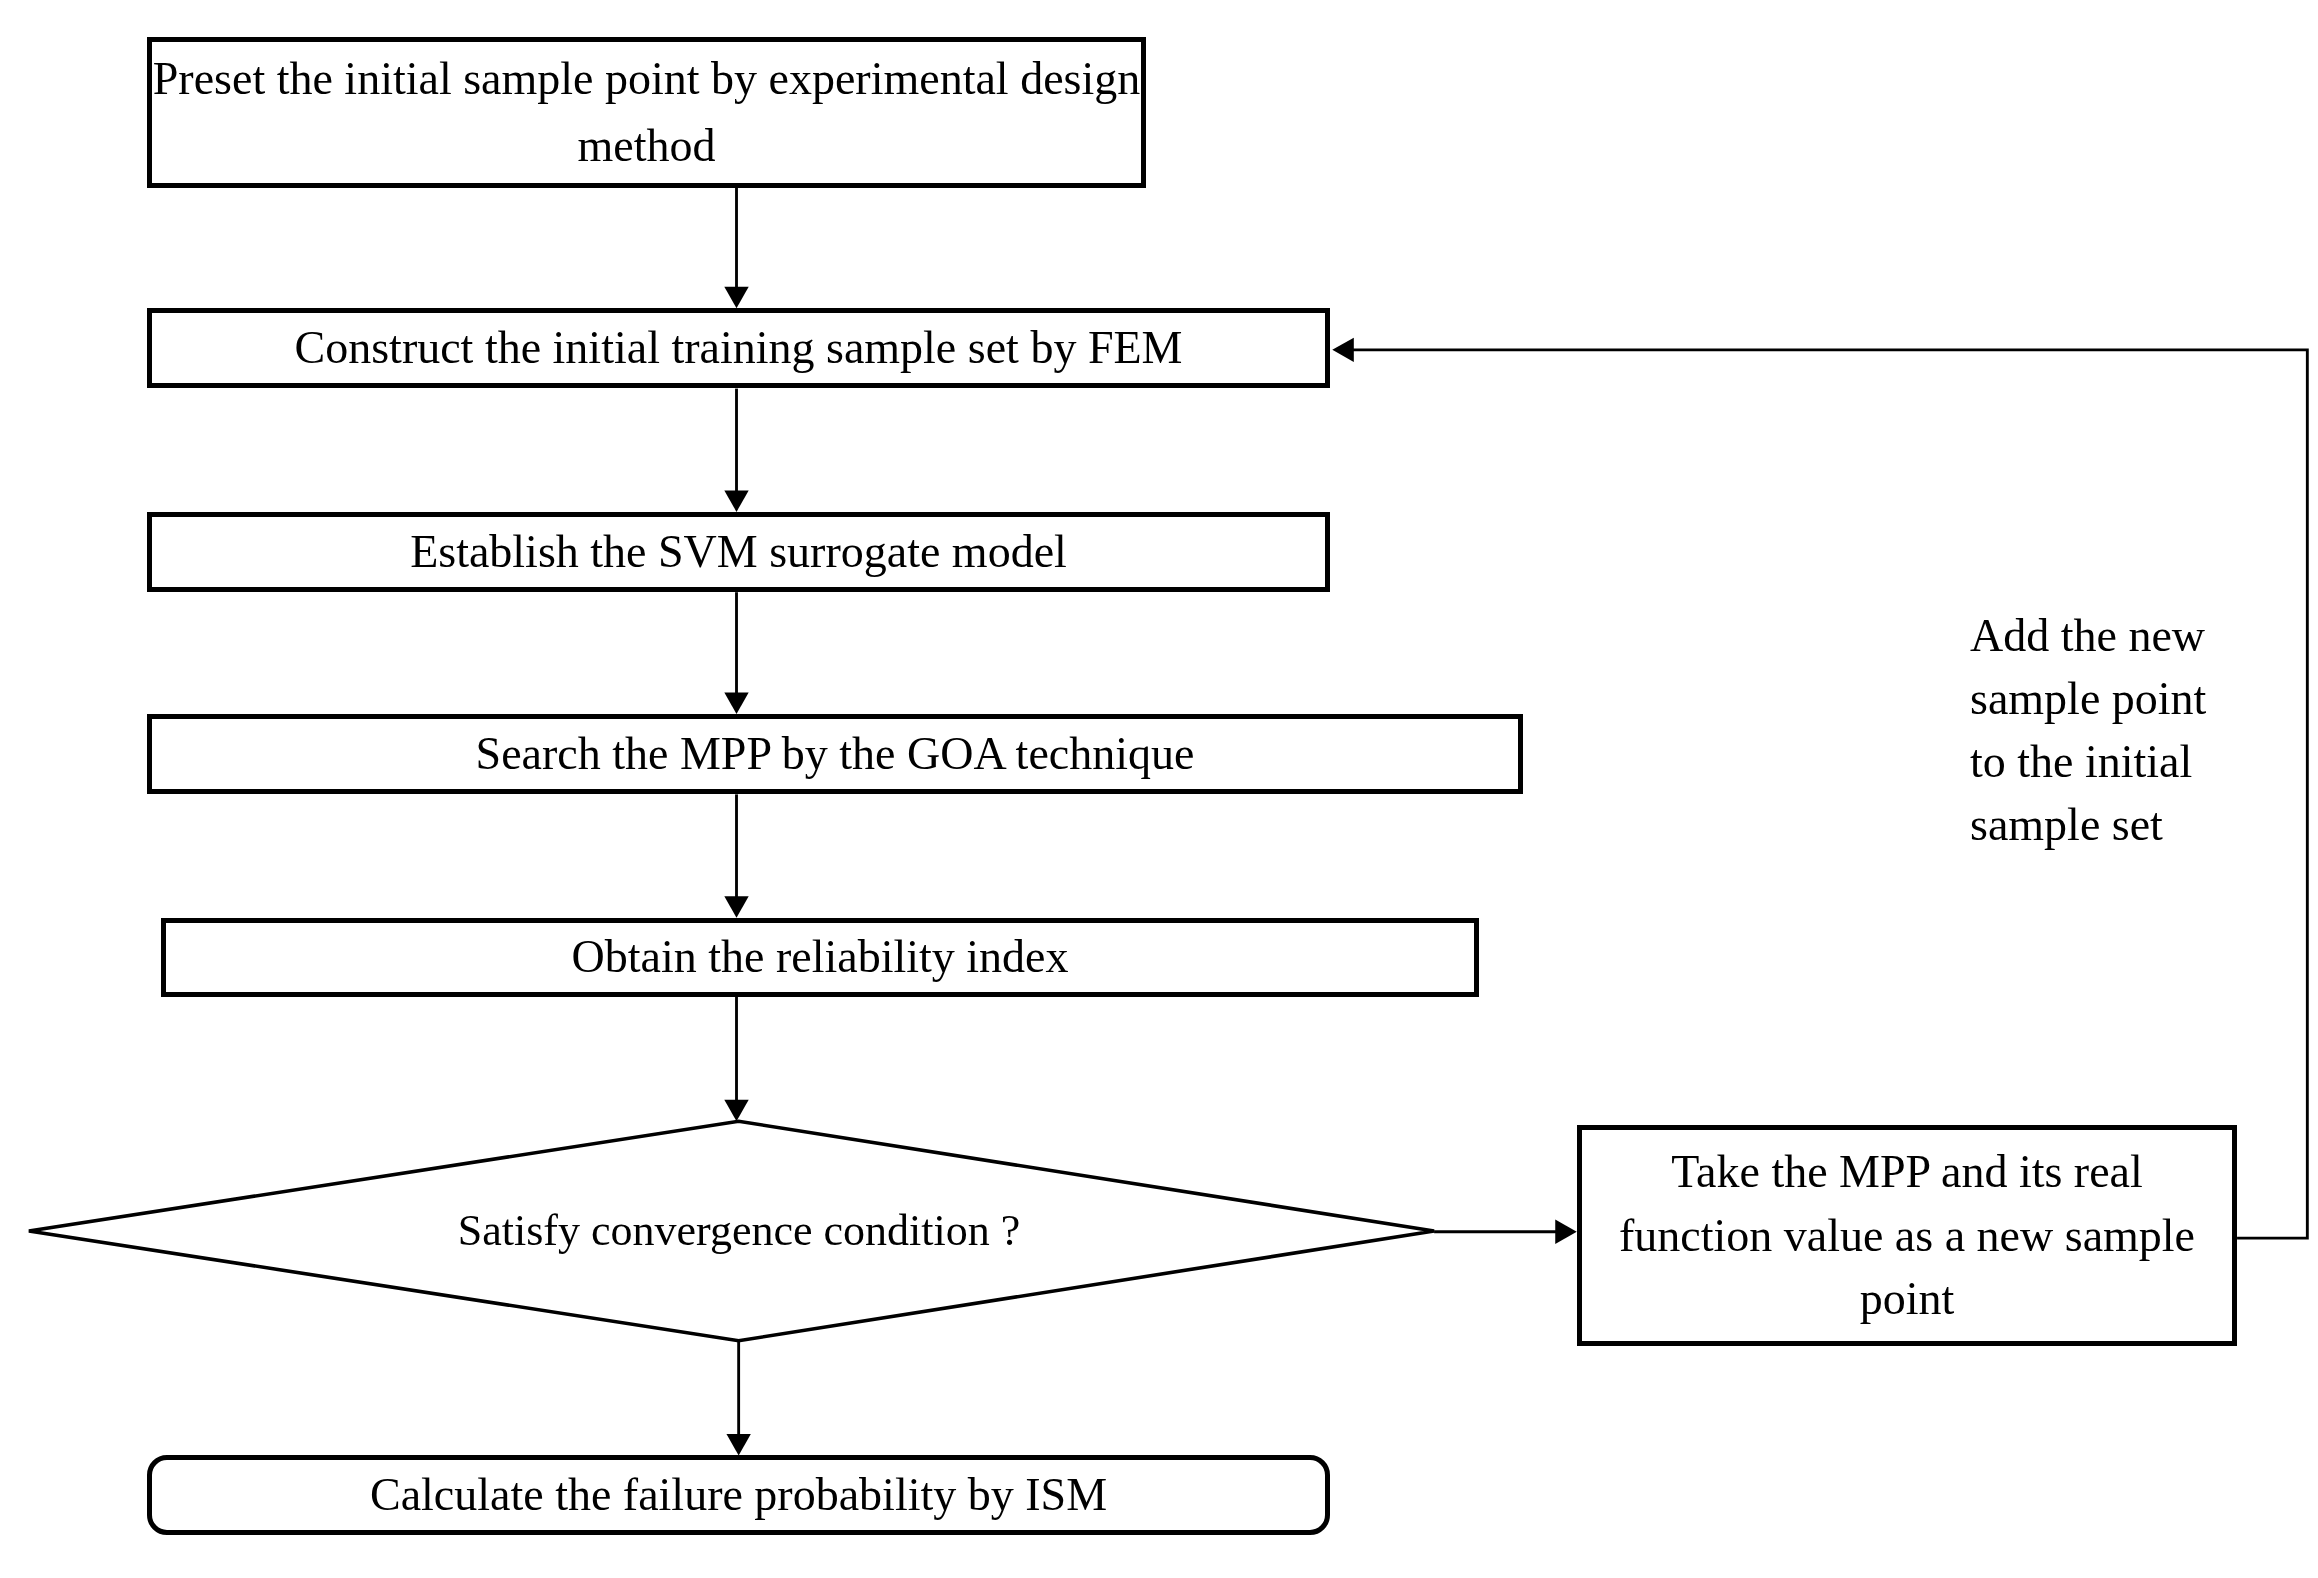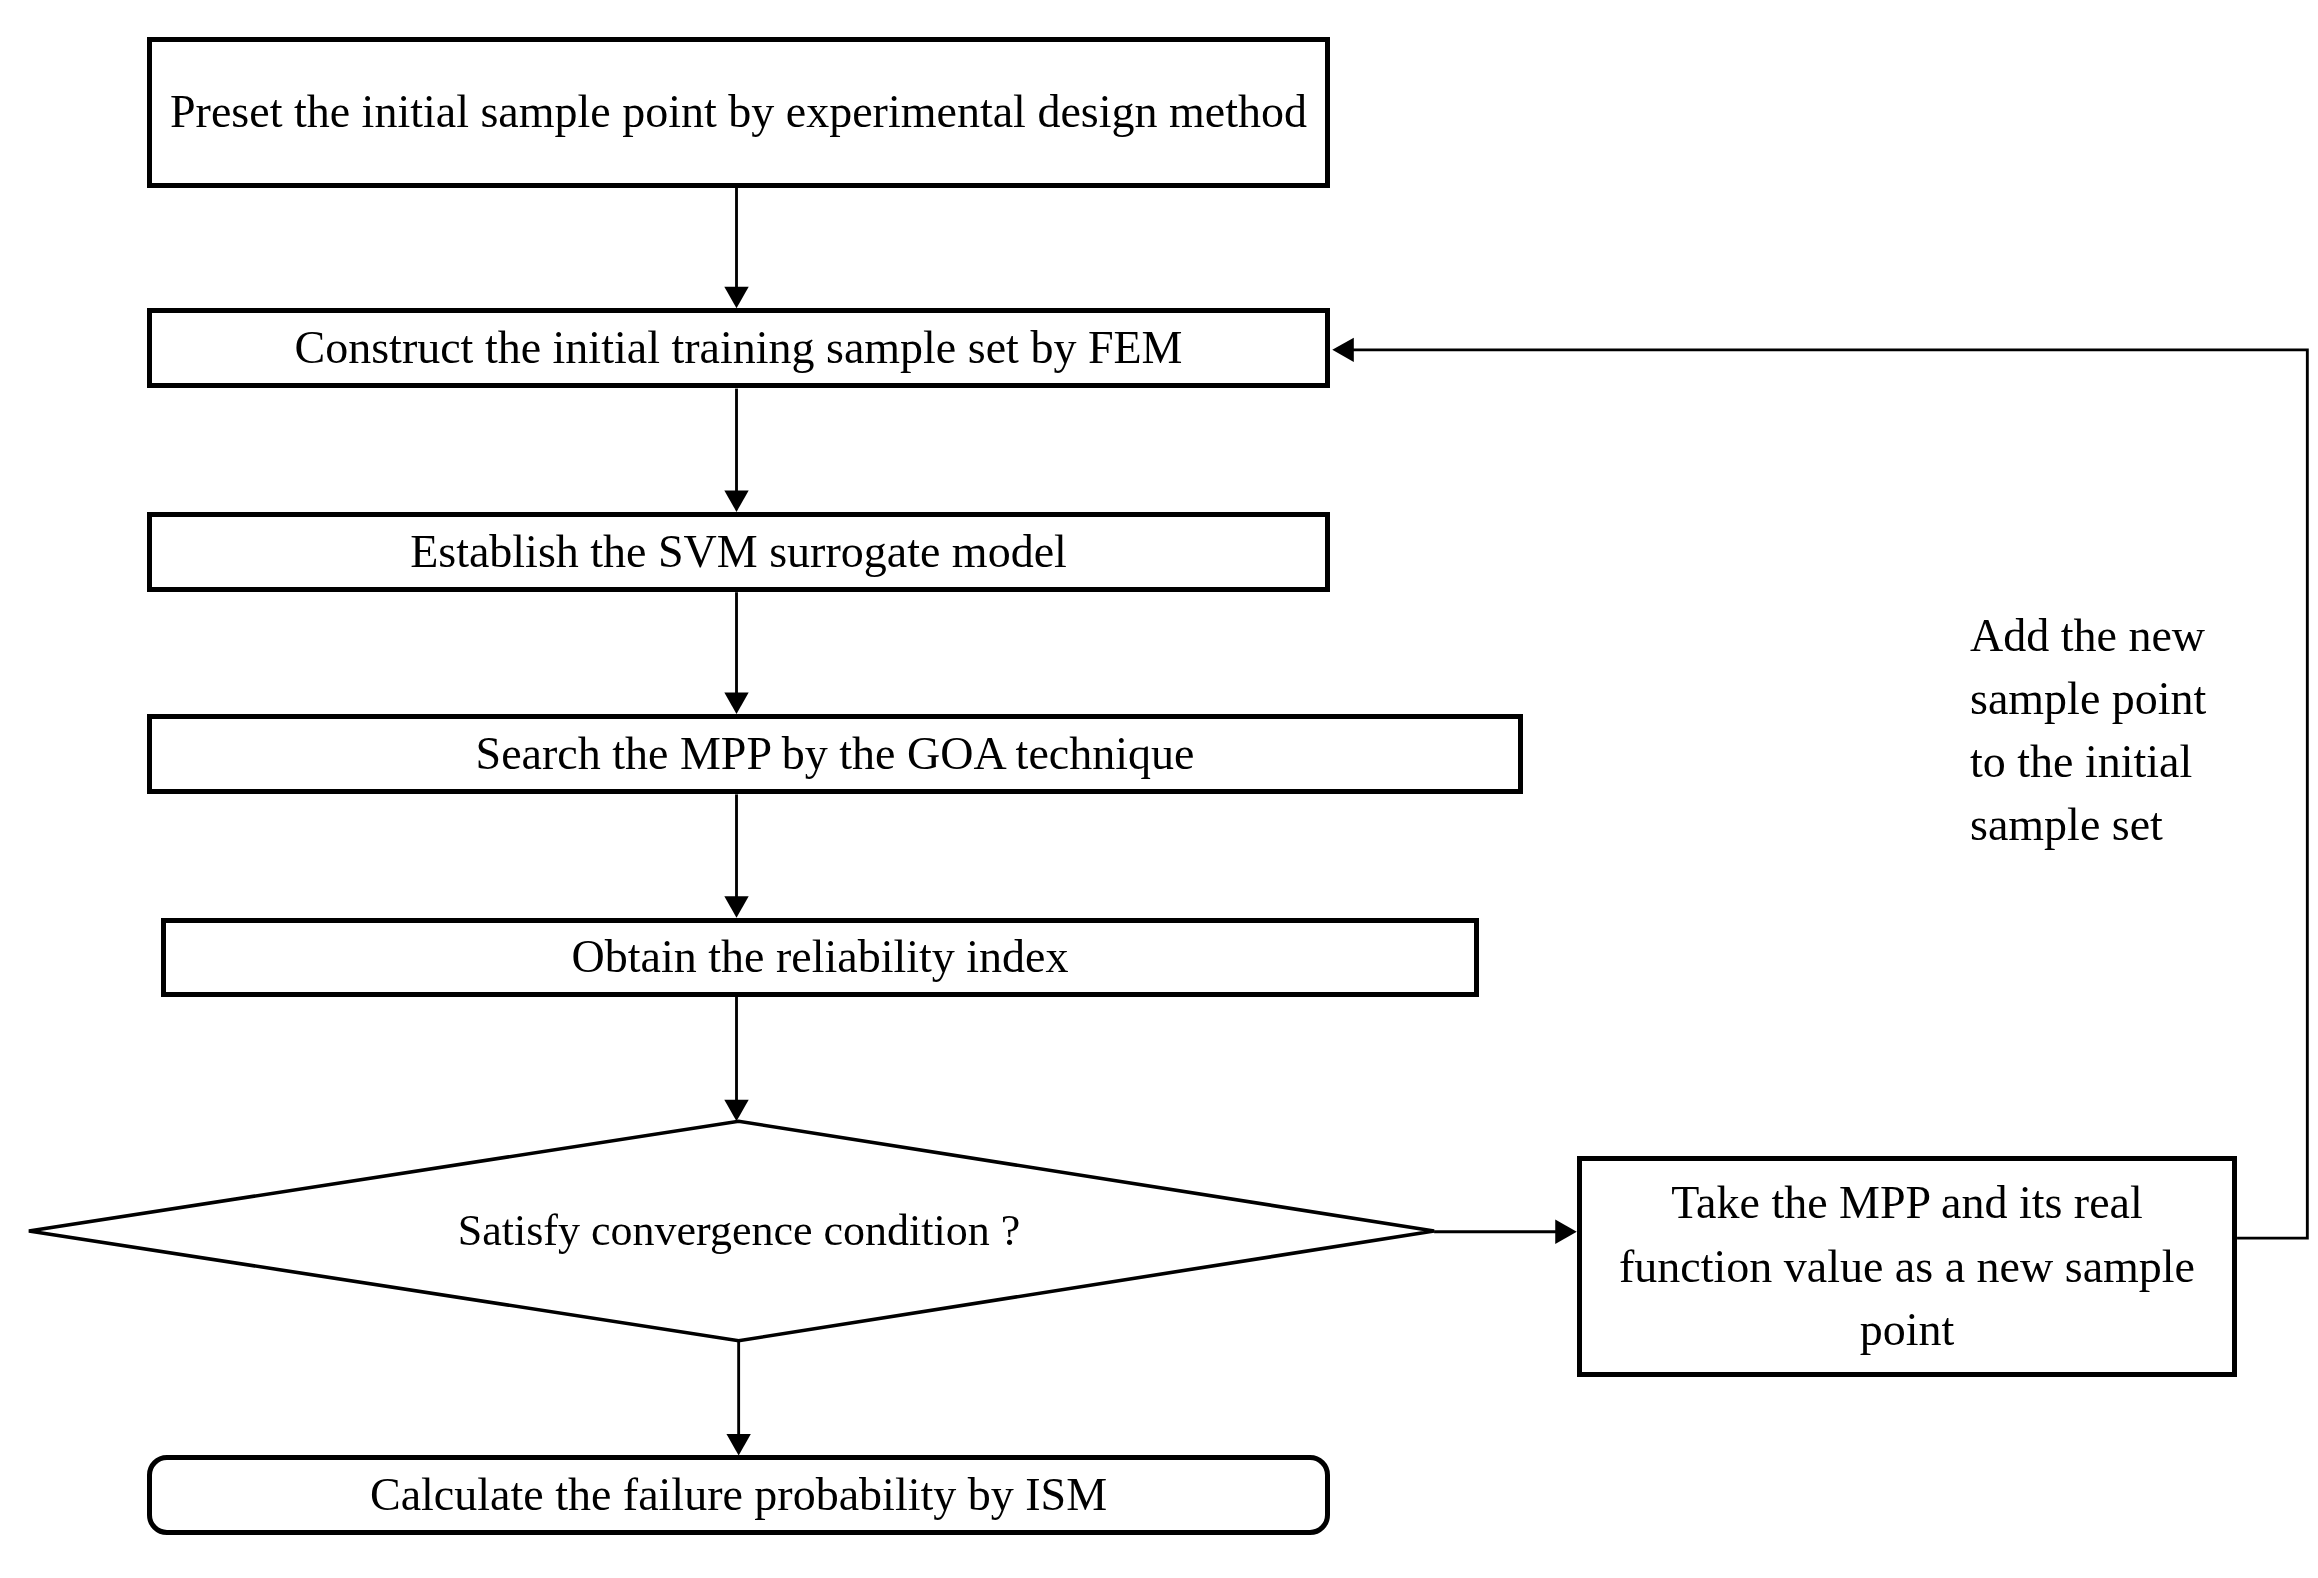--- a/index.html
+++ b/index.html
@@ -27,27 +27,27 @@
     box-sizing: border-box;
     border: 5px solid #000000;
     background: #ffffff;
     display: flex;
     align-items: center;
     justify-content: center;
     text-align: center;
     font-size: 46px;
     line-height: 1.45;
   }
-  .box-preset    { left: 147px;  top: 37px;   width: 1183px; height: 151px; font-family: Liberation Serif, serif; }
+  .box-preset    { left: 147px;  top: 37px;   width: 999px; height: 151px; font-family: Liberation Serif, serif; }
   .box-construct { left: 147px;  top: 308px;  width: 1183px; height: 80px; }
   .box-establish { left: 147px;  top: 512px;  width: 1183px; height: 80px; }
   .box-search    { left: 147px;  top: 714px;  width: 1376px; height: 80px; }
   .box-obtain    { left: 161px;  top: 918px; width: 1318px; height: 79px; }
   .box-calculate { left: 147px;  top: 1455px; width: 1183px; height: 80px; border-radius: 20px; }
-  .box-newsample { left: 1577px; top: 1156px; width: 660px;  height: 221px;
+  .box-newsample { left: 1577px; top: 1125px; width: 660px;  height: 221px;
                    padding: 0 20px; line-height: 1.38; }
   .diamond-label {
     position: absolute;
     left: 452px; top: 1121px;
     width: 574px; height: 219px;
     display: flex;
     align-items: center;
     justify-content: center;
     text-align: center;
     font-size: 44px;

